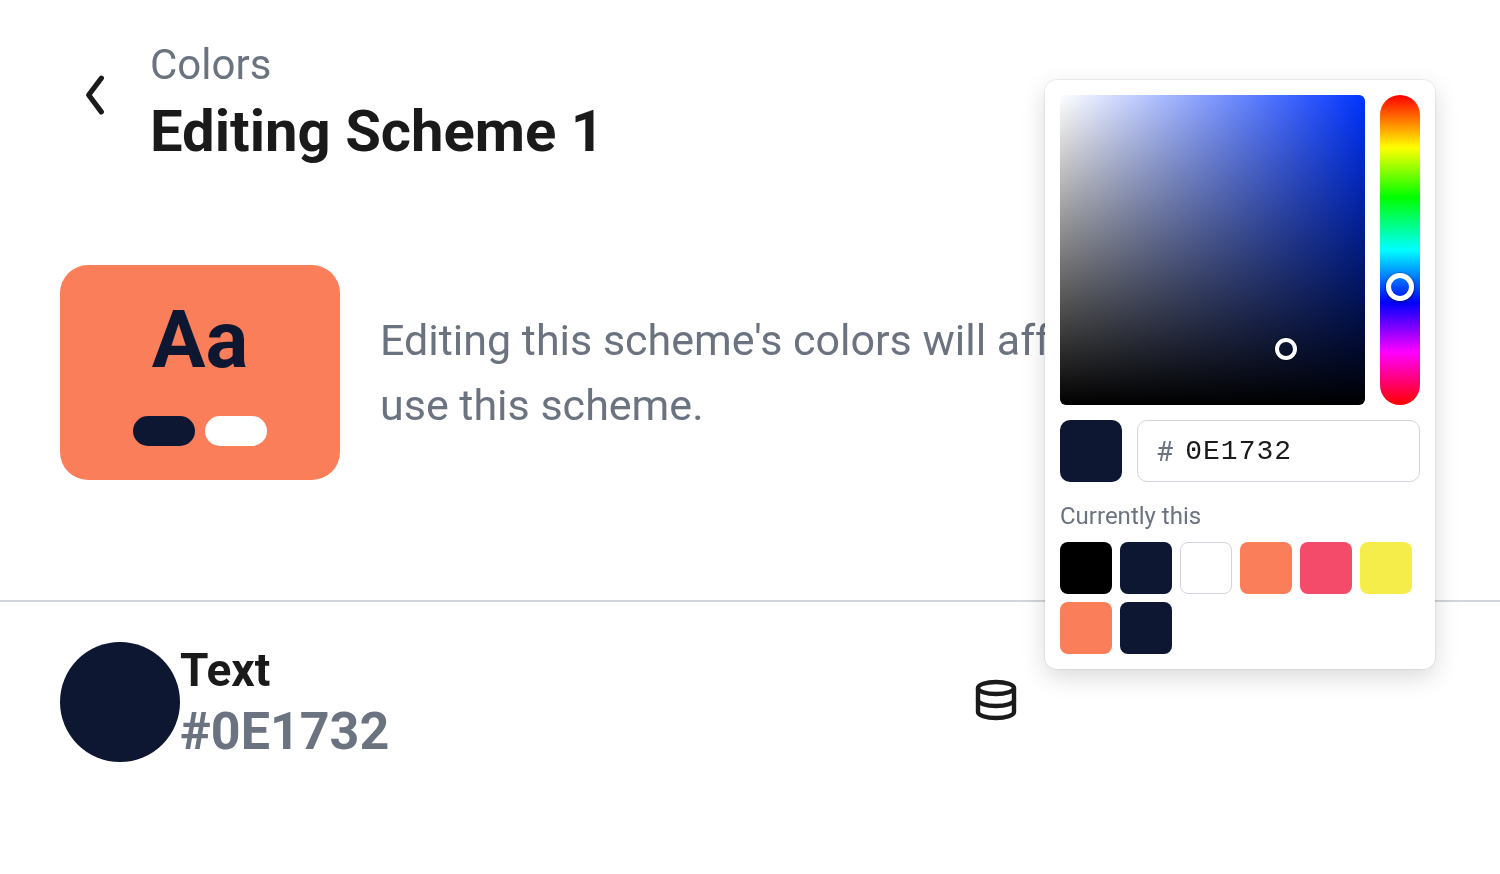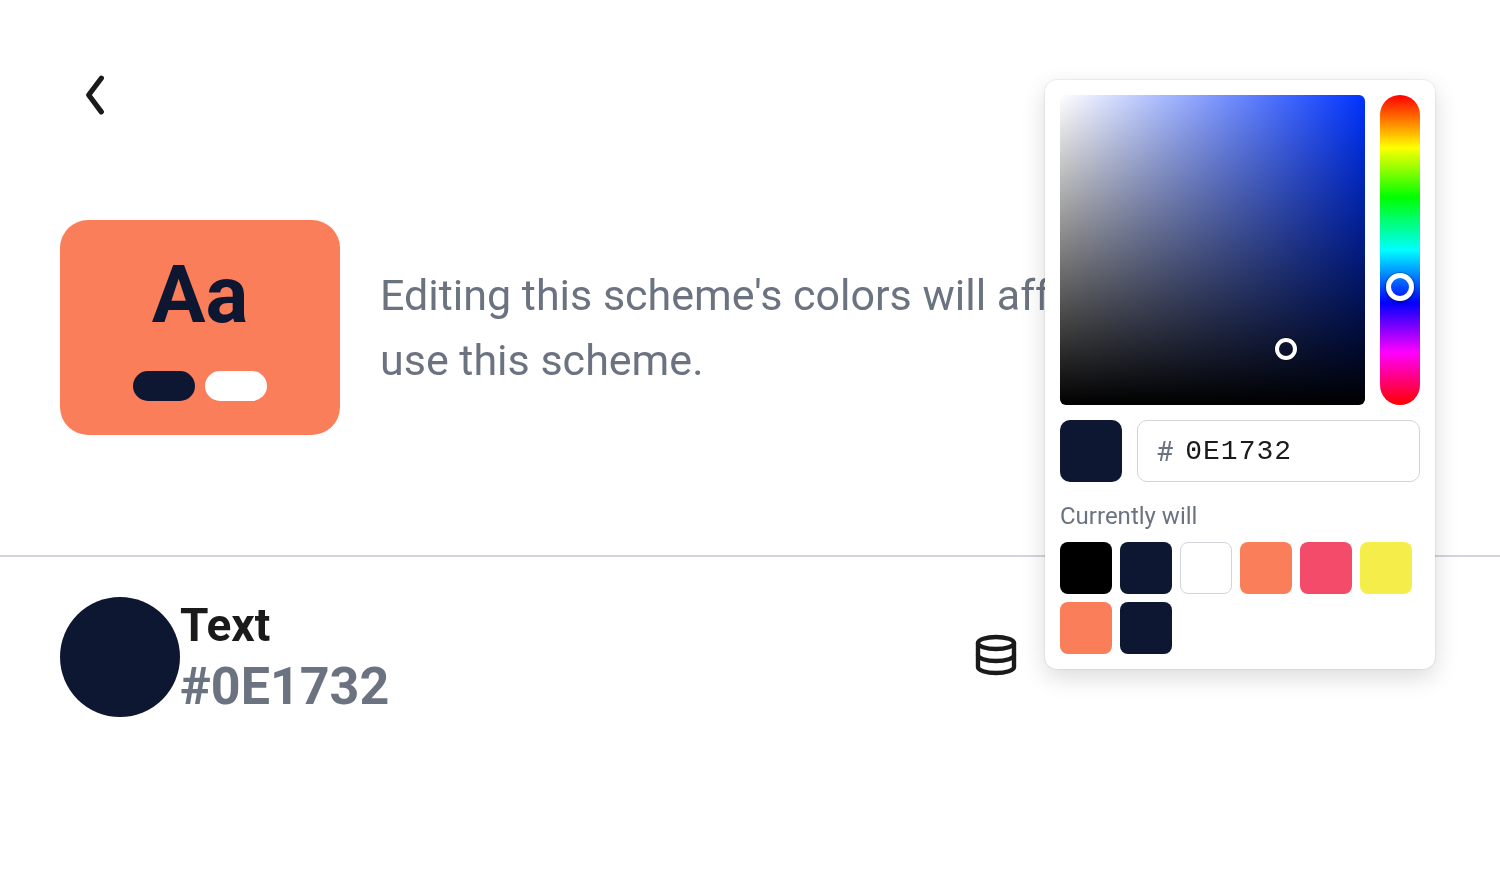--- a/index.html
+++ b/index.html
@@ -249,20 +249,24 @@
   </style>
 </head>
 <body>
 
 <div class="header">
   <div class="back-button">
     <svg viewBox="0 0 24 40" fill="none" stroke="#1a1a1a" stroke-width="5" stroke-linecap="round" stroke-linejoin="round">
       <polyline points="18,4 6,20 18,36"></polyline>
     </svg>
   </div>
+  <div class="header-text">
+    <div class="breadcrumb">Colors</div>
+    <div class="page-title">Editing Scheme 1</div>
+  </div>
 </div>
 
 <div class="info-section">
   <div class="scheme-preview">
     <div class="scheme-preview-text">Aa</div>
     <div class="scheme-preview-pills">
       <div class="pill pill-dark"></div>
       <div class="pill pill-white"></div>
     </div>
   </div>
@@ -295,21 +299,21 @@
       <div class="hue-cursor"></div>
     </div>
   </div>
   <div class="picker-current">
     <div class="current-swatch"></div>
     <div class="hex-input">
       <span class="hex-prefix">#</span>
       <span class="hex-value">0E1732</span>
     </div>
   </div>
-  <div class="currently-used-label">Currently will</div>
+  <div class="currently-used-label">Currently this</div>
   <div class="swatches-grid" id="swatches-grid">
       <div class="mini-swatch" style="background: rgb(0, 0, 0);"></div>
       <div class="mini-swatch" style="background: rgb(14, 23, 50);"></div>
       <div class="mini-swatch bordered" style="background: rgb(255, 255, 255);"></div>
       <div class="mini-swatch" style="background: rgb(251, 126, 90);"></div>
       <div class="mini-swatch" style="background: rgb(245, 75, 106);"></div>
       <div class="mini-swatch" style="background: rgb(245, 238, 74);"></div>
       <div class="mini-swatch" style="background: rgb(251, 126, 90);"></div>
       <div class="mini-swatch" style="background: rgb(14, 23, 50);"></div>
     </div>

